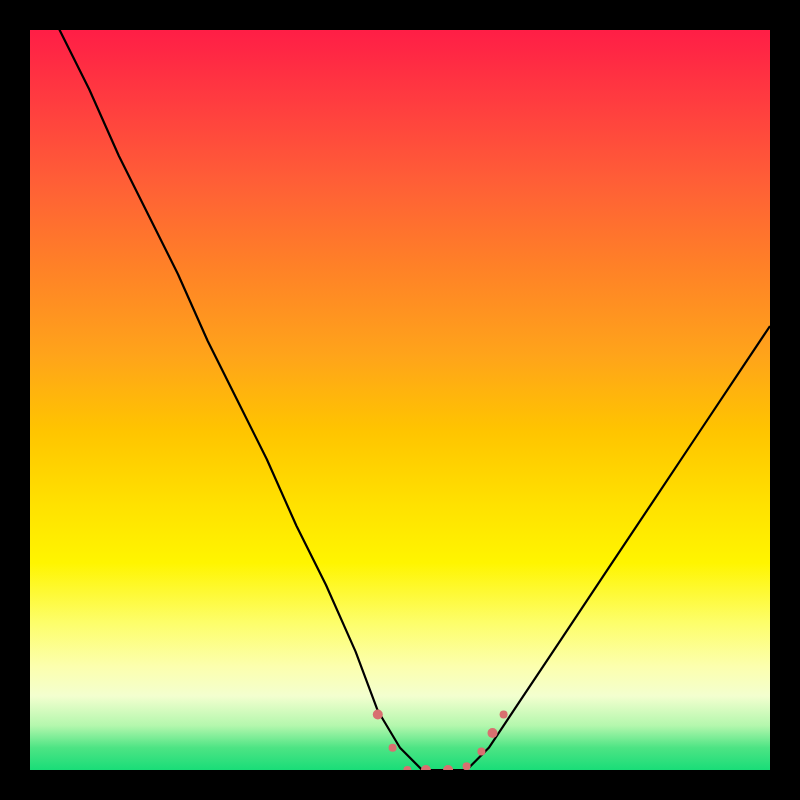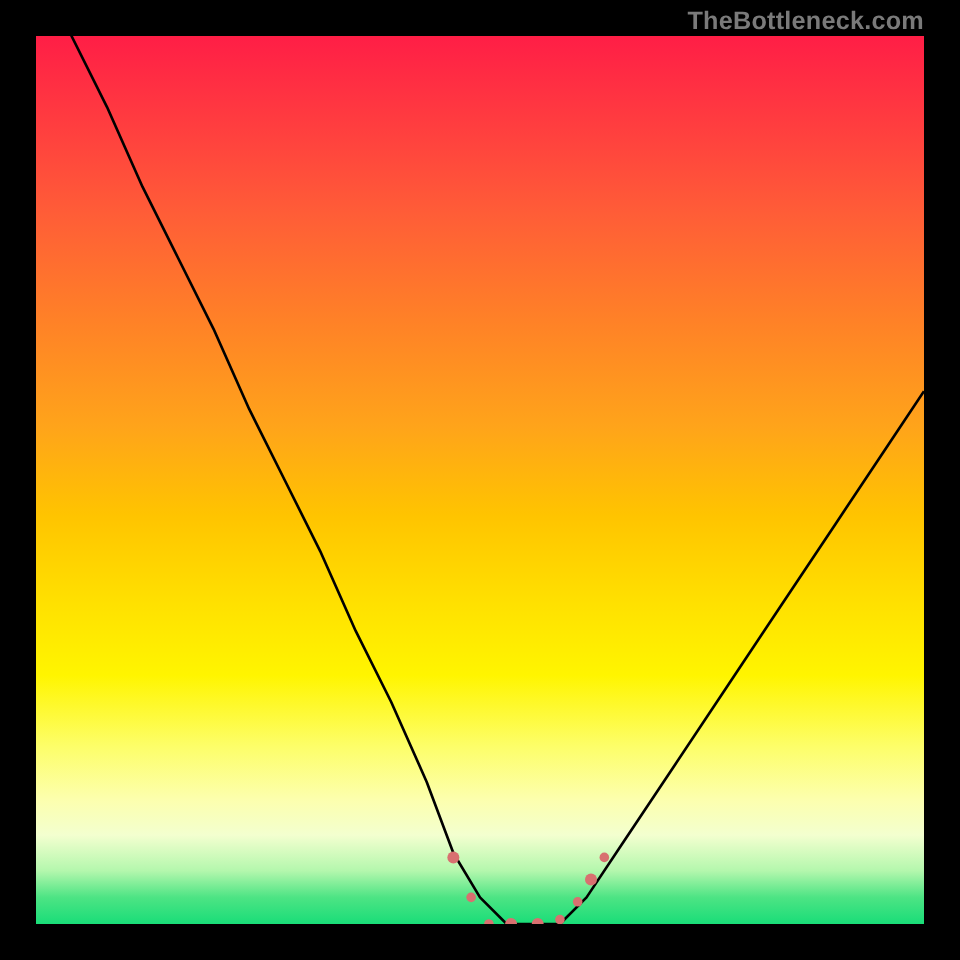--- a/index.html
+++ b/index.html
@@ -62,21 +62,20 @@
     color: #7a7a7a;
     font-weight: 600;
     letter-spacing: 0.2px;
   }
 </style>
 </head>
 <body>
 
 <div class="chart-frame">
 
-  <div class="watermark">TheBottleneck.com</div>
 
   <div class="plot-area">
     <div class="gradient-bg"></div>
 
     <svg class="curve-svg" viewBox="0 0 740 740" preserveAspectRatio="none">
       <path id="curve-path" fill="none" stroke="#000000" stroke-width="2.2" stroke-linejoin="round" d="M0.0 -59.2 L29.6 0.0 L59.2 59.2 L88.8 125.8 L118.4 185.0 L148.0 244.2 L177.6 310.8 L207.2 370.0 L236.8 429.2 L266.4 495.8 L296.0 555.0 L325.6 621.6 L347.8 680.8 L370.0 717.8 L392.2 740.0 L414.4 740.0 L436.6 740.0 L458.8 717.8 L488.4 673.4 L532.8 606.8 L577.2 540.2 L621.6 473.6 L666.0 407.0 L710.4 340.4 L740.0 296.0"></path>
       <g id="marker-group">
           <circle cx="347.8" cy="684.5" r="5" fill="#d87070"></circle>
           <circle cx="362.6" cy="717.8" r="4" fill="#d87070"></circle>
           <circle cx="377.4" cy="740.0" r="4" fill="#d87070"></circle>

